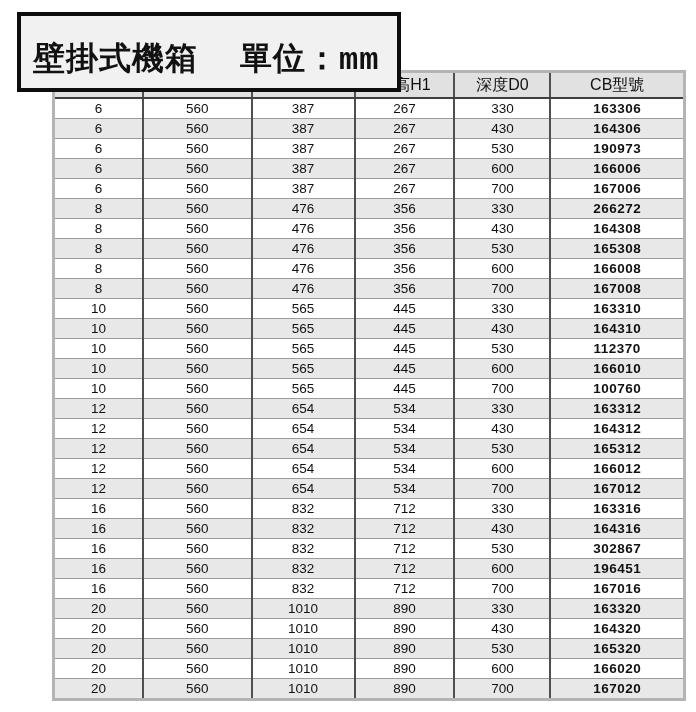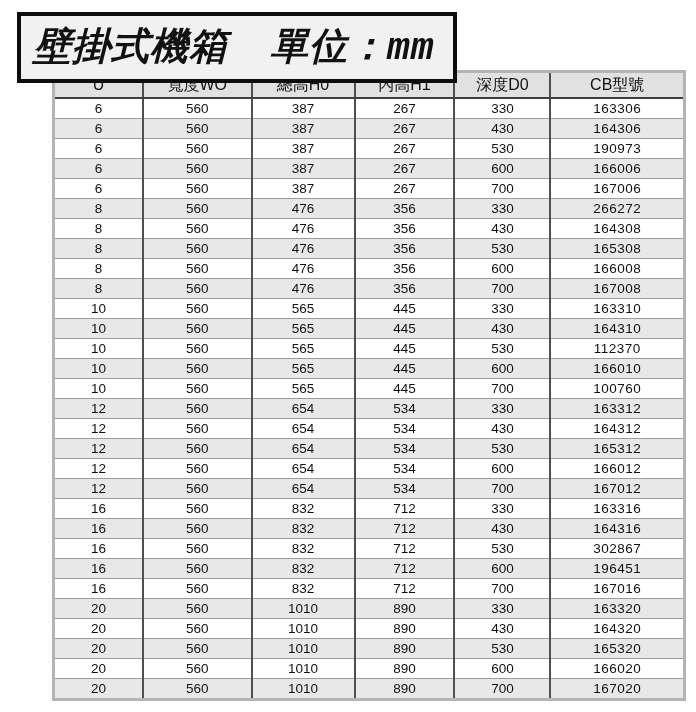--- a/index.html
+++ b/index.html
@@ -17,27 +17,26 @@
     background: #ffffff;
     font-family: "Liberation Sans", "DejaVu Sans", sans-serif;
     color: #111;
     overflow: hidden;
   }
   .title-box {
     position: absolute;
     left: 17px; top: 12px;
     border: 4px solid var(--title-border);
     background: var(--title-bg);
-    padding: 5px 18px 7px 12px;
-    font-size: 38px;
+    padding: 21px 18px 7px 12px;
+    font-size: 32px;
     font-weight: bold;
     letter-spacing: 1px;
     white-space: nowrap;
     z-index: 2;
-    font-style: italic;
   }
   .title-unit {
     margin-left: 42px;
   }
   .title-unit .mono {
     font-family: "Liberation Mono", "DejaVu Sans Mono", monospace;
     font-weight: bold;
   }
   .table-wrap {
     position: absolute;
@@ -76,21 +75,21 @@
     vertical-align: middle;
     border-top: 1px solid var(--grid-line);
     border-left: 2px solid var(--column-line);
     background: #ffffff;
     overflow: hidden;
     white-space: nowrap;
   }
   td:first-child { border-left: none; }
   tbody tr:first-child td { border-top: 2px solid #cfcfcf; }
   tr.alt td { background: var(--row-alt-bg); }
-  td.cb { font-weight: normal; letter-spacing: 0.5px; }
+  td.cb { font-weight: bold; letter-spacing: 0.5px; }
 </style>
 </head>
 <body>
 
 <div class="title-box">
   <span>壁掛式機箱</span><span class="title-unit"><span>單位：</span><span class="mono">mm</span></span>
 </div>
 
 <div class="table-wrap">
   <table class="spec">

